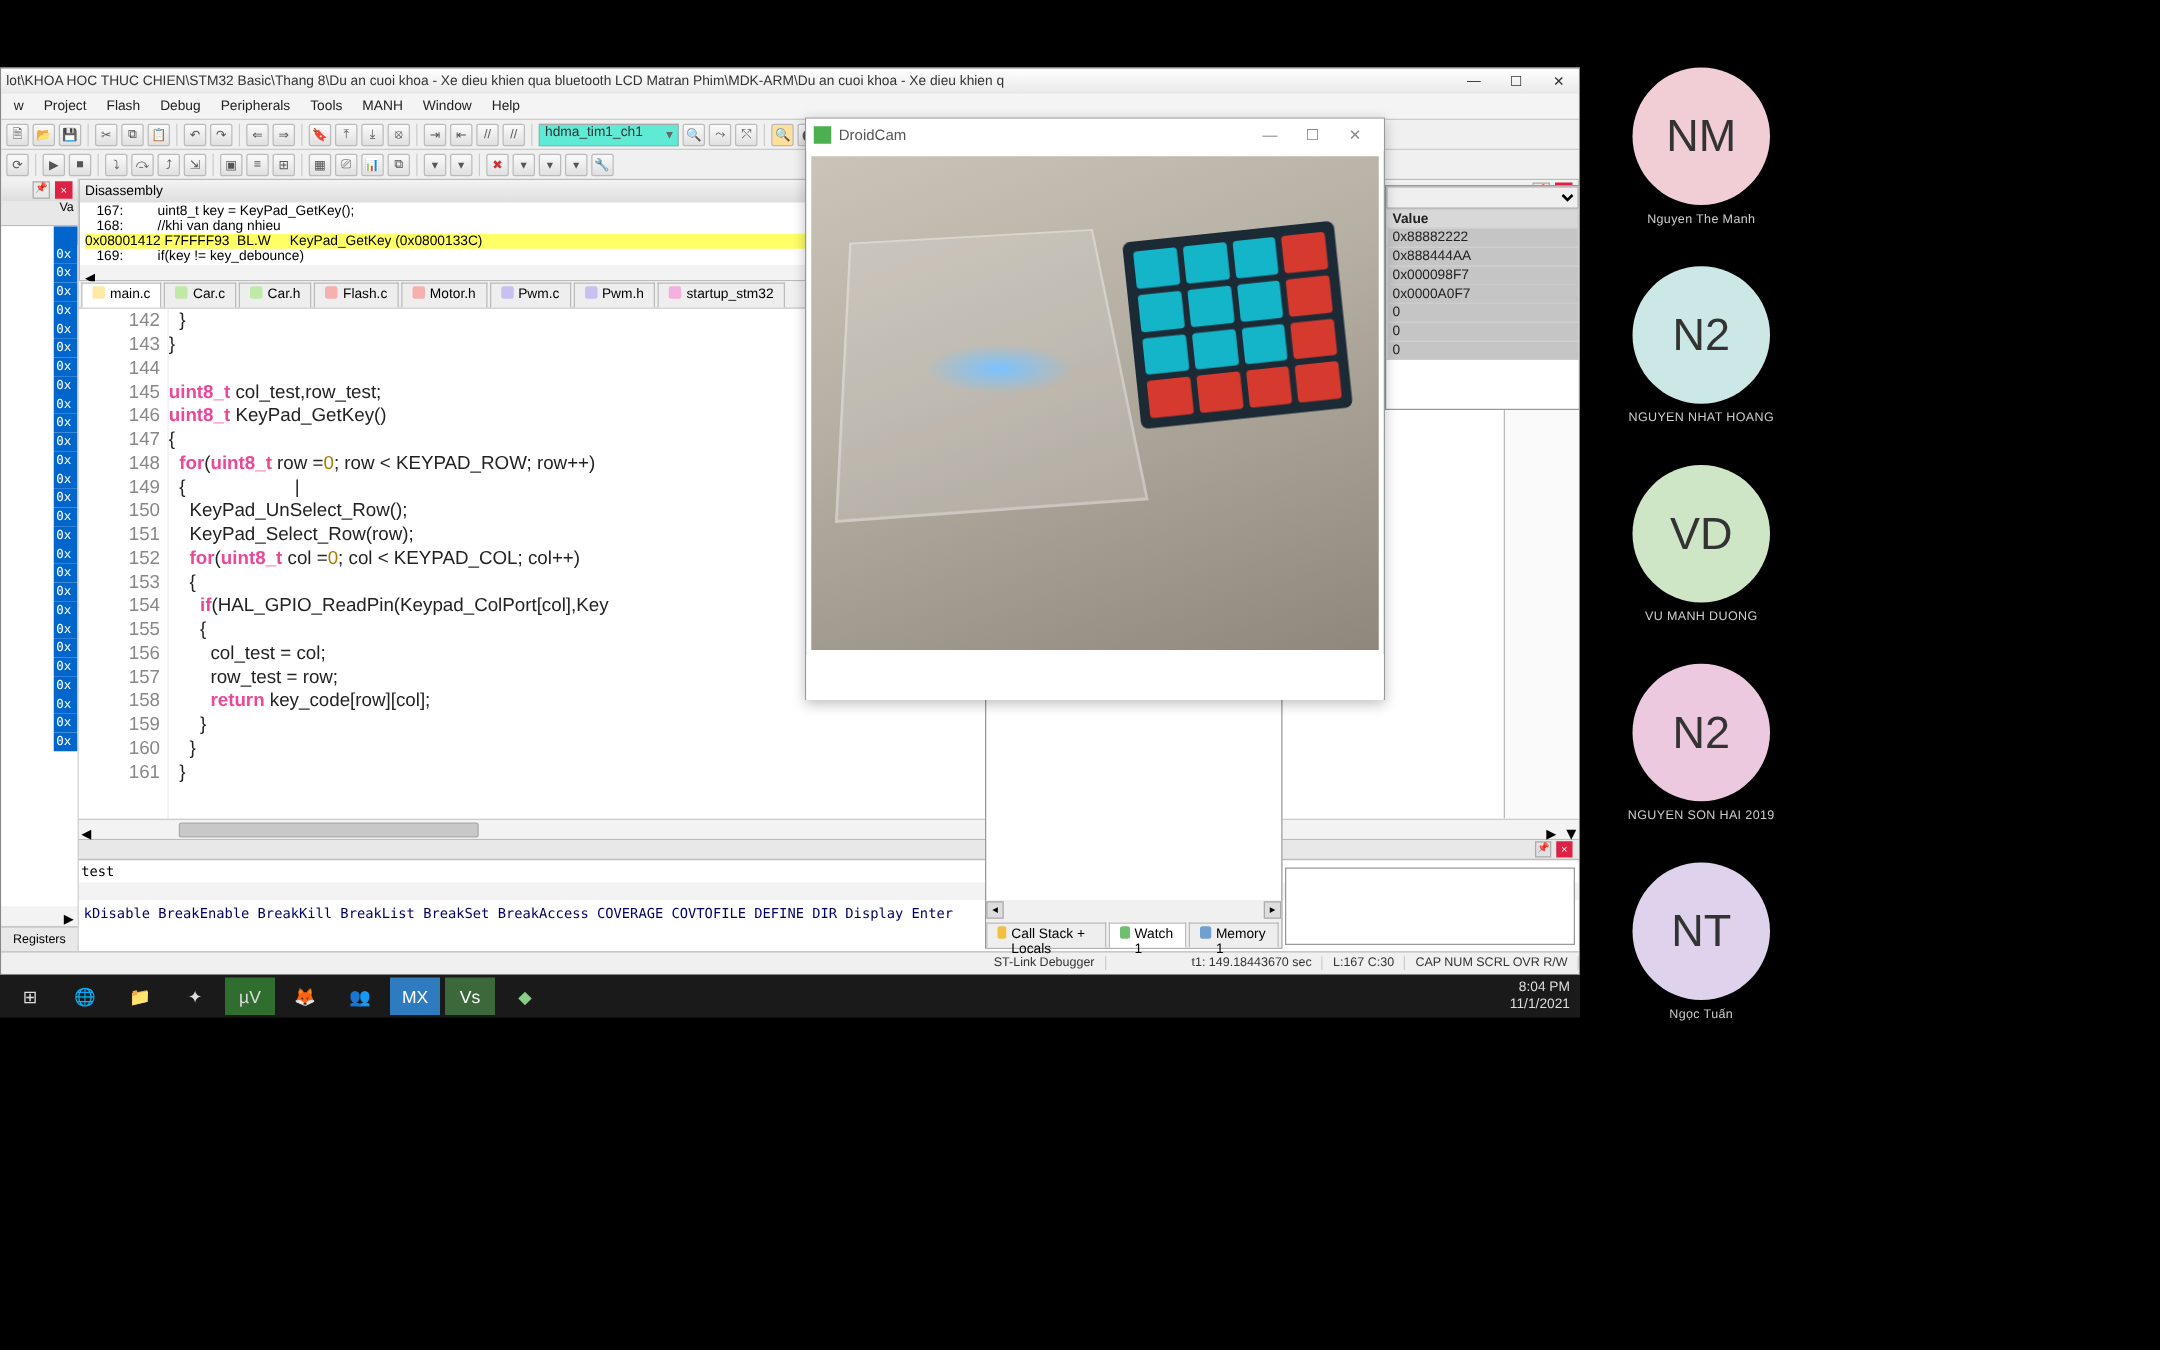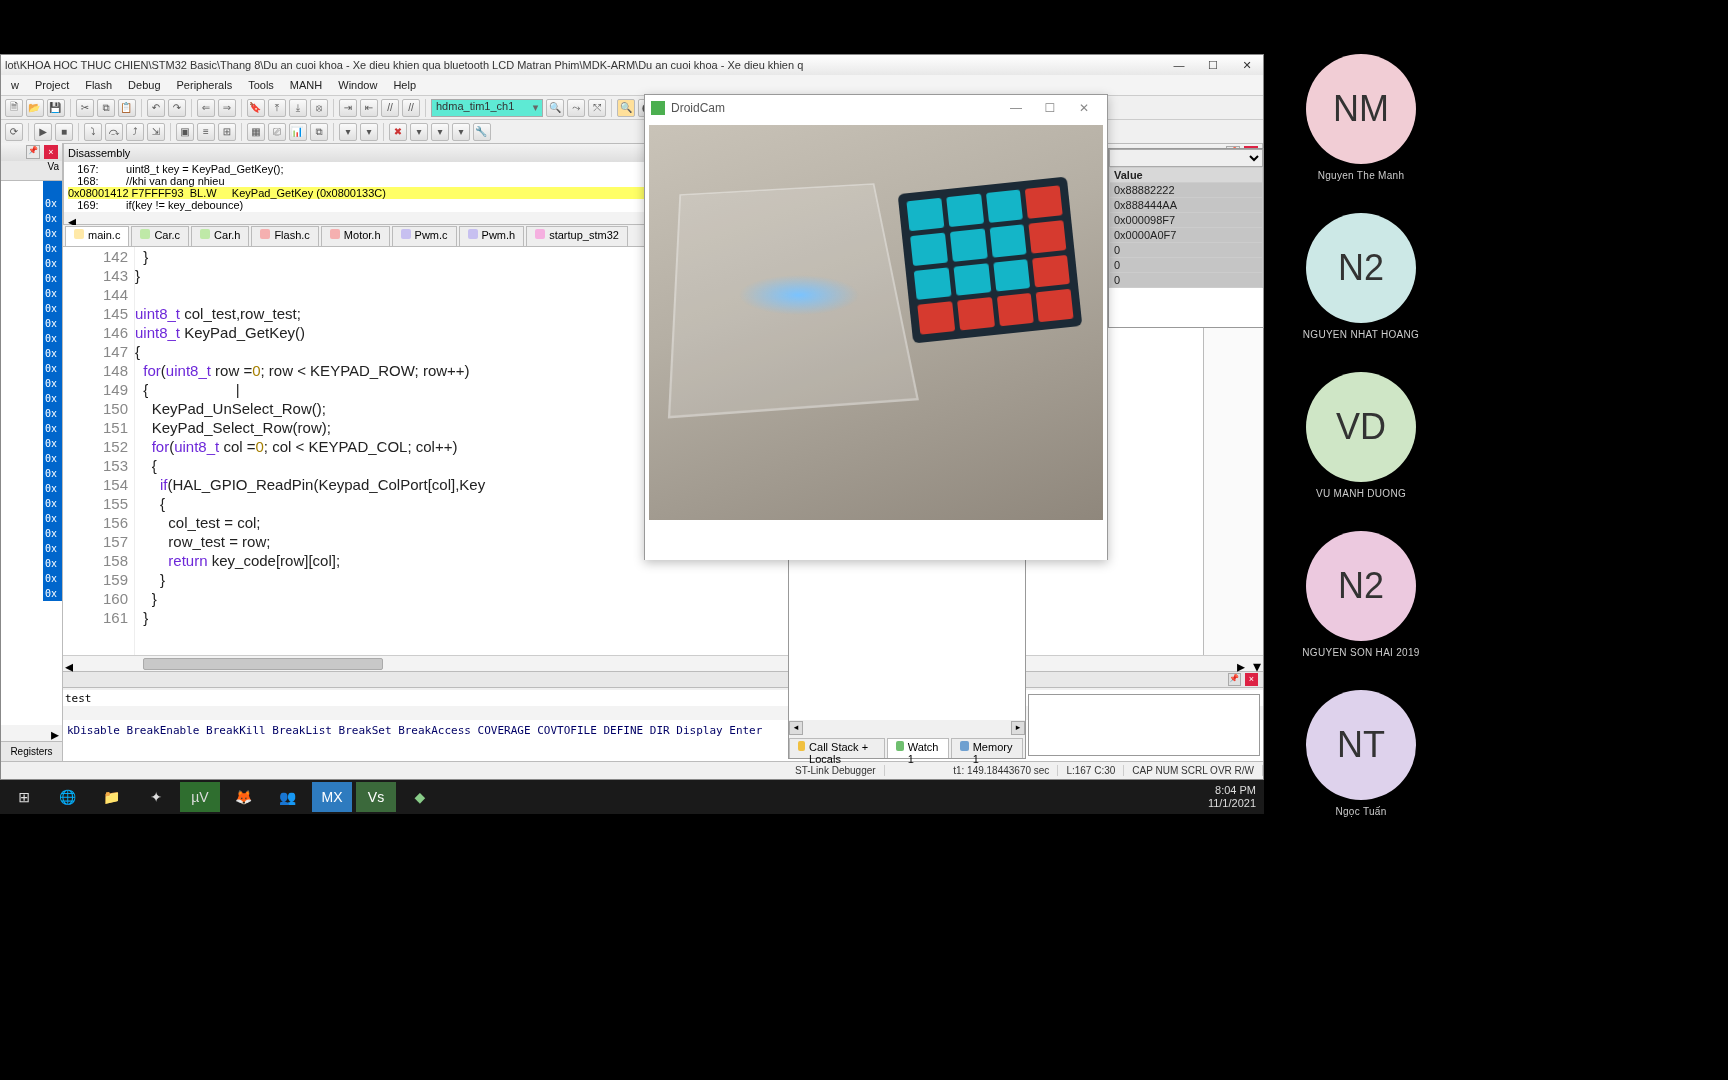--- a/index.html
+++ b/index.html
@@ -35,21 +35,21 @@
   .discode .hl{background:#ffff66;}
   .tabs { height:22px; background:#f0f0f0; display:flex; align-items:flex-end; padding-left:2px; border-bottom:1px solid #bbb;}
   .tab{ height:20px; border:1px solid #bbb; border-bottom:none; background:#eee; font-size:11px; padding:2px 8px; display:flex; align-items:flex-start; gap:4px; margin-right:2px;}
   .tab.active{background:#fff;}
   .tab .dot{width:10px;height:10px;border-radius:2px;display:inline-block;}
   .editor { flex:1; background:#fff; overflow:hidden; display:flex;}
   .gut{ width:72px; background:#fff; border-right:1px solid #eee; font:15px Consolas,monospace; color:#888; text-align:right; padding-right:6px;}
   .gut div{height:19px;line-height:19px;margin-left:24px;}
   .code{ flex:1; font:15px Consolas,monospace; color:#222; white-space:pre; overflow:hidden;}
   .code div{height:19px;line-height:19px;}
-  .kblue{color:#6d28d9;font-weight:normal;}
+  .kblue{color:#ec4899;font-weight:bold;}
   .knum{color:#a67f00;}
   .editor-scroll{height:16px;background:#f3f3f3;border-top:1px solid #ccc;position:relative;}
   .editor-scroll .thumb{position:absolute;left:80px;top:2px;height:12px;width:240px;background:#c8c8c8;border:1px solid #aaa;border-radius:2px;}
   .rightcol{width:60px;border-left:1px solid #bbb;background:#fafafa;font-size:10px;padding:4px;color:#555;line-height:14px;}
   .bottom{height:90px;border-top:1px solid #bbb;display:flex;flex-direction:column;}
   .bothead{height:16px;background:#e8e8e8;border-bottom:1px solid #bbb;position:relative;}
   .bothead .pin{position:absolute;right:22px;top:1px;width:13px;height:13px;background:#e0e0e0;border:1px solid #aaa;font-size:8px;text-align:center;}
   .bothead .clx{position:absolute;right:5px;top:1px;width:13px;height:13px;background:#d24;color:#fff;font-size:9px;text-align:center;line-height:13px;}
   .botinput{height:18px;border-bottom:1px solid #ccc;}
   .botinput input{width:100%;height:18px;border:none;outline:none;font:11px Consolas,monospace;padding-left:2px;background:#fff;}

